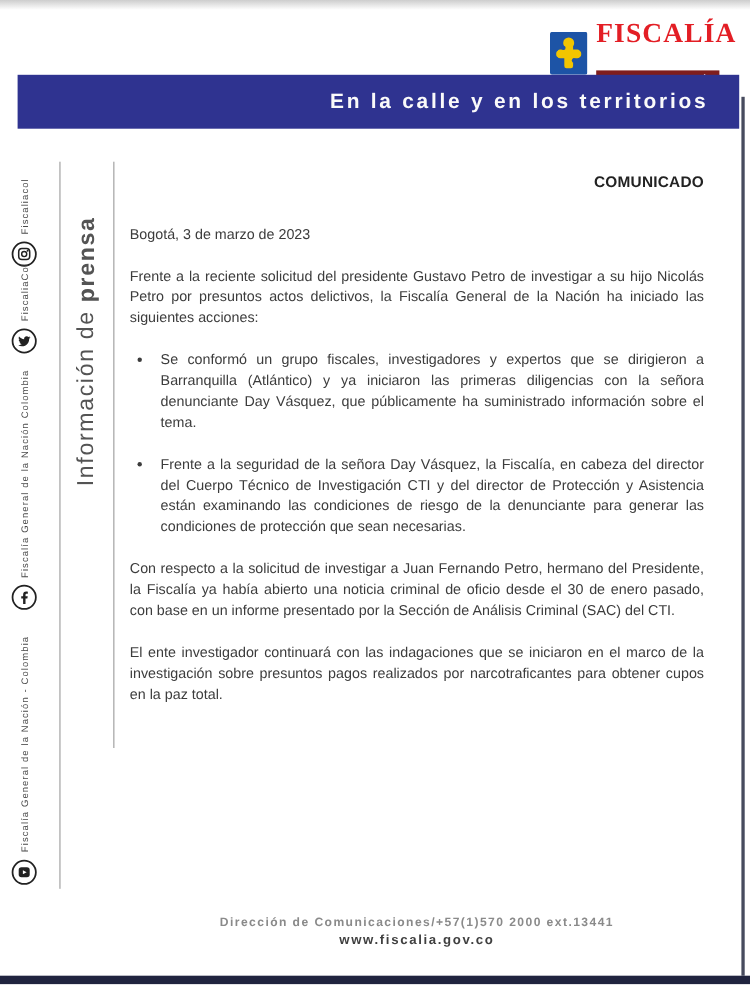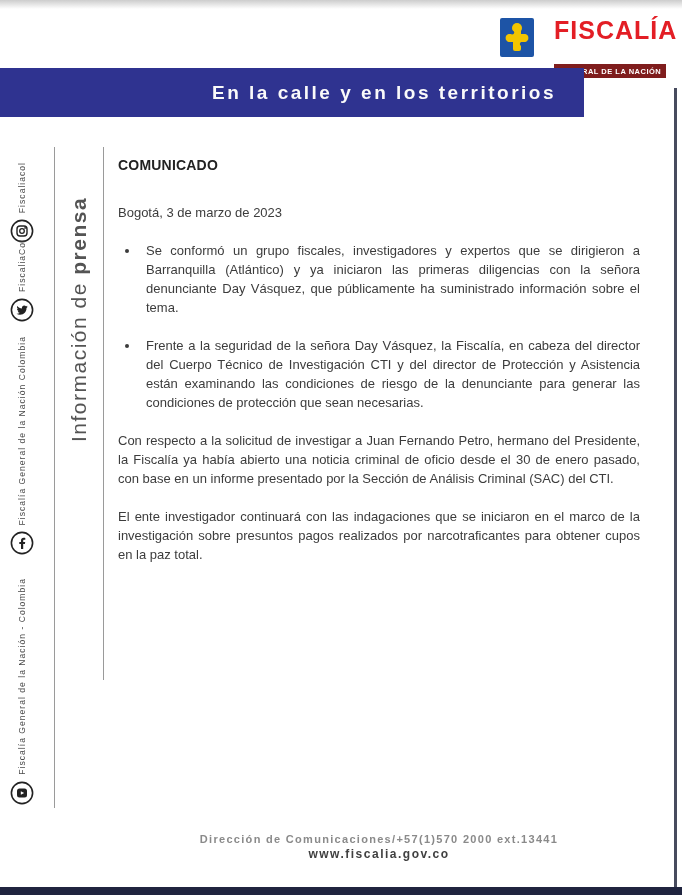--- a/index.html
+++ b/index.html
@@ -7,27 +7,27 @@
               font-family:"Liberation Sans", sans-serif; }
   .page { position:relative; width:682px; height:895px; background:#fff; overflow:hidden; }
 
   
   .top-shadow { position:absolute; top:0; left:0; width:100%; height:9px;
                 background:linear-gradient(#cdcdcd, #ffffff); }
   .right-edge { position:absolute; top:88px; bottom:8px; right:5px; width:3px; background:#474b5e; }
   .bottom-bar { position:absolute; bottom:0; left:0; width:100%; height:8px; background:#20243f; }
 
   
-  .logo { position:absolute; top:18px; left:500px; display:flex; gap:20px; align-items:flex-start; }
+  .logo { position:absolute; top:18px; left:500px; display:flex; gap:8px; align-items:center;font-family:Liberation Serif, serif; }
   .logo-name { color:#e31e25; font-weight:bold; font-size:25px; letter-spacing:1px; line-height:1; }
   .logo-sub  { margin-top:21px; background:#7f1d1d; color:#fff; font-weight:bold; font-size:7.5px;
                letter-spacing:.5px; text-align:center; padding:3px 4px 2px 4px; width:112px; }
 
   
-  .banner { position:absolute; top:68px; left:0; width:584px; height:49px; background:#2f3390;
+  .banner { position:absolute; top:68px; left:16px; width:656px; height:49px; background:#2f3390;
             display:flex; align-items:center; justify-content:flex-end; padding-right:28px; }
   .banner span { color:#fafafa; font-size:19px; font-weight:bold; letter-spacing:2.5px; }
 
   
   .vline { position:absolute; width:1px; background:#9a9a9a; }
   .vline-outer { left:54px; top:147px; height:661px; }
   .vline-inner { left:103px; top:147px; height:533px; }
 
   .vtext { writing-mode:vertical-rl; transform:rotate(180deg); }
 
@@ -37,21 +37,21 @@
 
   .social-item { position:absolute; left:9px; width:26px; display:flex; flex-direction:column;
                  align-items:center; gap:6px; }
   .social-item .vtext { font-size:8.6px; letter-spacing:1px; color:#4a4a4a; white-space:nowrap; }
   .social-item svg { display:block; }
   .si-1 { bottom:652px; } .si-2 { bottom:573px; } .si-3 { bottom:340px; } .si-4 { bottom:90px; }
 
   
   main { position:absolute; left:118px; top:156px; width:522px; color:#3c3c3c;
          font-size:13px; line-height:19px; }
-  .doc-title { text-align:left; font-weight:bold; font-size:14px; color:#222;
+  .doc-title { text-align:right; font-weight:bold; font-size:14px; color:#222;
                margin-bottom:15px; letter-spacing:.2px; }
   .dateline { margin-bottom:19px;margin-top:28px; }
   main p { text-align:justify; margin-bottom:19px; }
   main ul { margin:0 0 0 8px; padding-left:14px; }
   main li { text-align:justify; margin-bottom:19px; padding-left:6px; }
 
   
   footer { position:absolute; left:118px; width:522px; top:833px; text-align:center; }
   .footer-line1 { font-size:11px; color:#8a8a8a; letter-spacing:1.3px;font-weight:bold; }
   .footer-line2 { font-size:12px; color:#404040; font-weight:bold; letter-spacing:1.5px; margin-top:2px; }
@@ -124,20 +124,21 @@
         <circle cx="12" cy="12" r="10.6" fill="none" stroke="#222" stroke-width="1.6"></circle>
         <rect x="7" y="7.5" width="10" height="9" rx="2.5" fill="#222"></rect>
         <path fill="#fff" d="M10.8 10.2l3.4 1.8-3.4 1.8z"></path>
       </svg>
     </div>
   </aside>
 
   <main>
     <div class="doc-title">COMUNICADO</div>
     <div class="dateline">Bogotá, 3 de marzo de 2023</div>
+    <p>Frente a la reciente solicitud del presidente Gustavo Petro de investigar a su hijo Nicolás Petro por presuntos actos delictivos, la Fiscalía General de la Nación ha iniciado las siguientes acciones:</p>
     <ul>
       <li>Se conformó un grupo fiscales, investigadores y expertos que se dirigieron a Barranquilla (Atlántico) y ya iniciaron las primeras diligencias con la señora denunciante Day Vásquez, que públicamente ha suministrado información sobre el tema.</li>
       <li>Frente a la seguridad de la señora Day Vásquez, la Fiscalía, en cabeza del director del Cuerpo Técnico de Investigación CTI y del director de Protección y Asistencia están examinando las condiciones de riesgo de la denunciante para generar las condiciones de protección que sean necesarias.</li>
     </ul>
     <p>Con respecto a la solicitud de investigar a Juan Fernando Petro, hermano del Presidente, la Fiscalía ya había abierto una noticia criminal de oficio desde el 30 de enero pasado, con base en un informe presentado por la Sección de Análisis Criminal (SAC) del CTI.</p>
     <p>El ente investigador continuará con las indagaciones que se iniciaron en el marco de la investigación sobre presuntos pagos realizados por narcotraficantes para obtener cupos en la paz total.</p>
   </main>
 
   <footer>
     <div class="footer-line1">Dirección de Comunicaciones/+57(1)570 2000 ext.13441</div>

